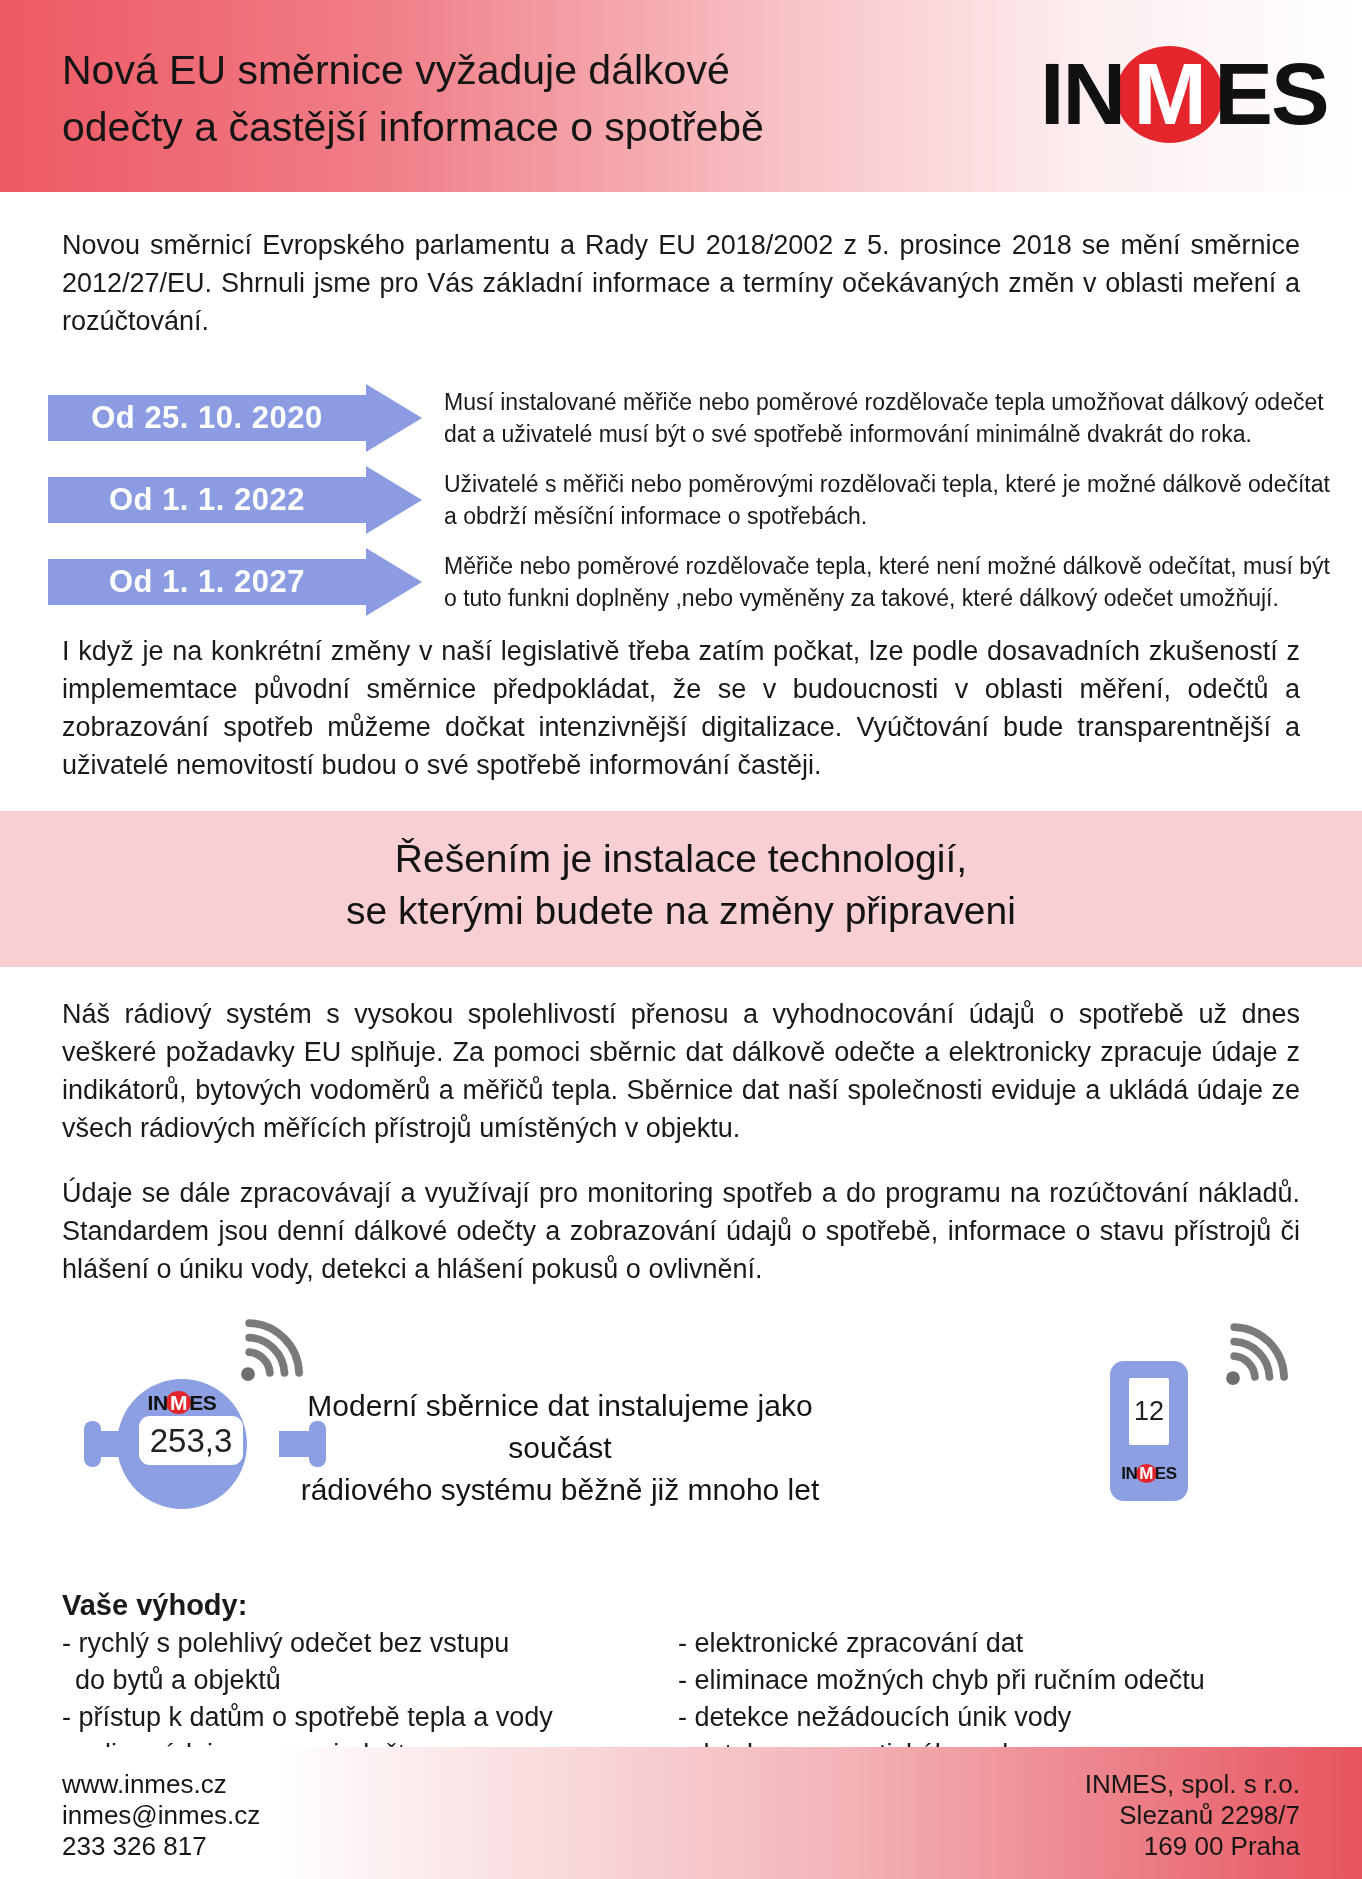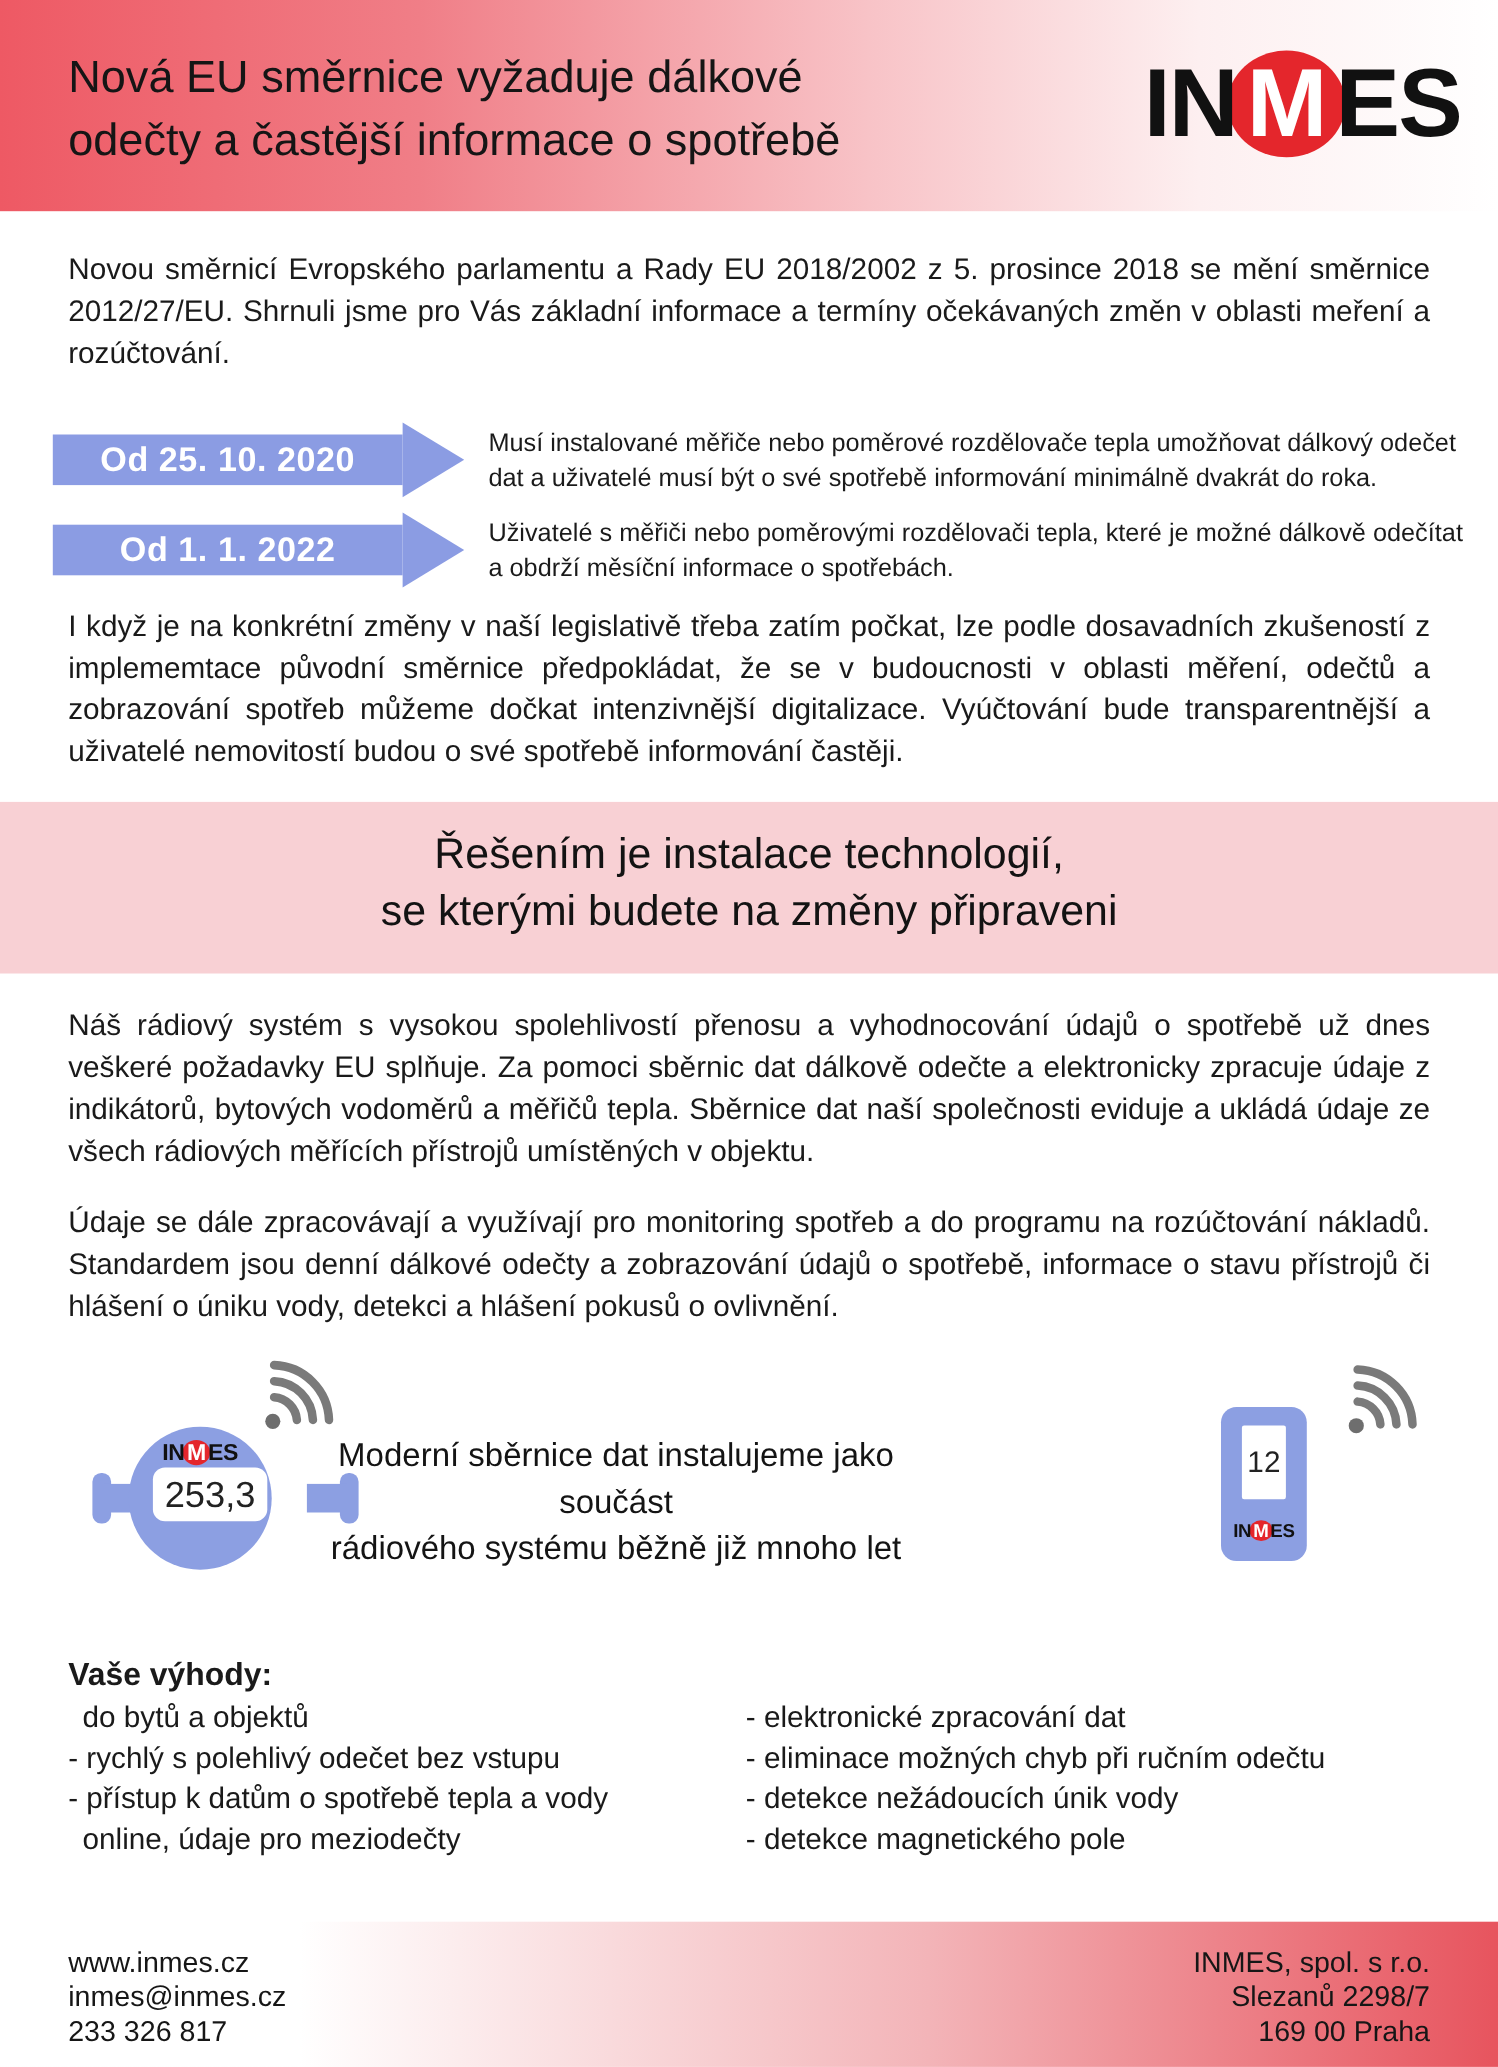--- a/index.html
+++ b/index.html
@@ -123,20 +123,26 @@
       <div class="t-arrow">
           <span>Od 25. 10. 2020</span>
         </div>
       <div class="t-desc">Musí instalované měřiče nebo poměrové rozdělovače tepla umožňovat dálkový odečet dat a uživatelé musí být o své spotřebě informování minimálně dvakrát do roka.</div>
     </div>
     <div class="trow">
       <div class="t-arrow">
           <span>Od 1. 1. 2022</span>
         </div>
       <div class="t-desc">Uživatelé s měřiči nebo poměrovými rozdělovači tepla, které je možné dálkově odečítat a obdrží měsíční informace o spotřebách.</div>
+    </div>
+    <div class="trow">
+      <div class="t-arrow">
+          <span>Od 1. 1. 2027</span>
+        </div>
+      <div class="t-desc">Měřiče nebo poměrové rozdělovače tepla, které není možné dálkově odečítat, musí být o tuto funkni doplněny ,nebo vyměněny za takové, které dálkový odečet umožňují.</div>
     </div>
   </div>
 
   <p class="para para-legislation">I když je na konkrétní změny v naší legislativě třeba zatím počkat, lze podle dosavadních zkušeností z implememtace původní směrnice předpokládat, že se v budoucnosti v oblasti měření, odečtů a zobrazování spotřeb můžeme dočkat intenzivnější digitalizace. Vyúčtování bude transparentnější a uživatelé nemovitostí budou o své spotřebě informování častěji.</p>
 
   <div class="banner">
     <div>Řešením je instalace technologií,</div>
     <div>se kterými budete na změny připraveni</div>
   </div>
 
@@ -199,22 +205,22 @@
         <path d="M21 54 A43 43 0 0 1 79 54"></path>
         <path d="M9 42 A60 60 0 0 1 91 42"></path>
       </g>
       <circle cx="50" cy="85" r="8" fill="#6e6e6e"></circle>
     </svg>
   </div>
 
   <div class="benefits">
     <div class="benefits-left">
       <div class="benefits-heading">Vaše výhody:</div>
+      <div class="b-line">- rychlý s polehlivý odečet bez vstupu</div>
       <div class="b-line cont">do bytů a objektů</div>
-      <div class="b-line">- rychlý s polehlivý odečet bez vstupu</div>
       <div class="b-line">- přístup k datům o spotřebě tepla a vody</div>
       <div class="b-line cont">online, údaje pro meziodečty</div>
     </div>
     <div class="benefits-right">
       <div class="b-line">- elektronické zpracování dat</div>
       <div class="b-line">- eliminace možných chyb při ručním odečtu</div>
       <div class="b-line">- detekce nežádoucích únik vody</div>
       <div class="b-line">- detekce magnetického pole</div>
     </div>
   </div>

